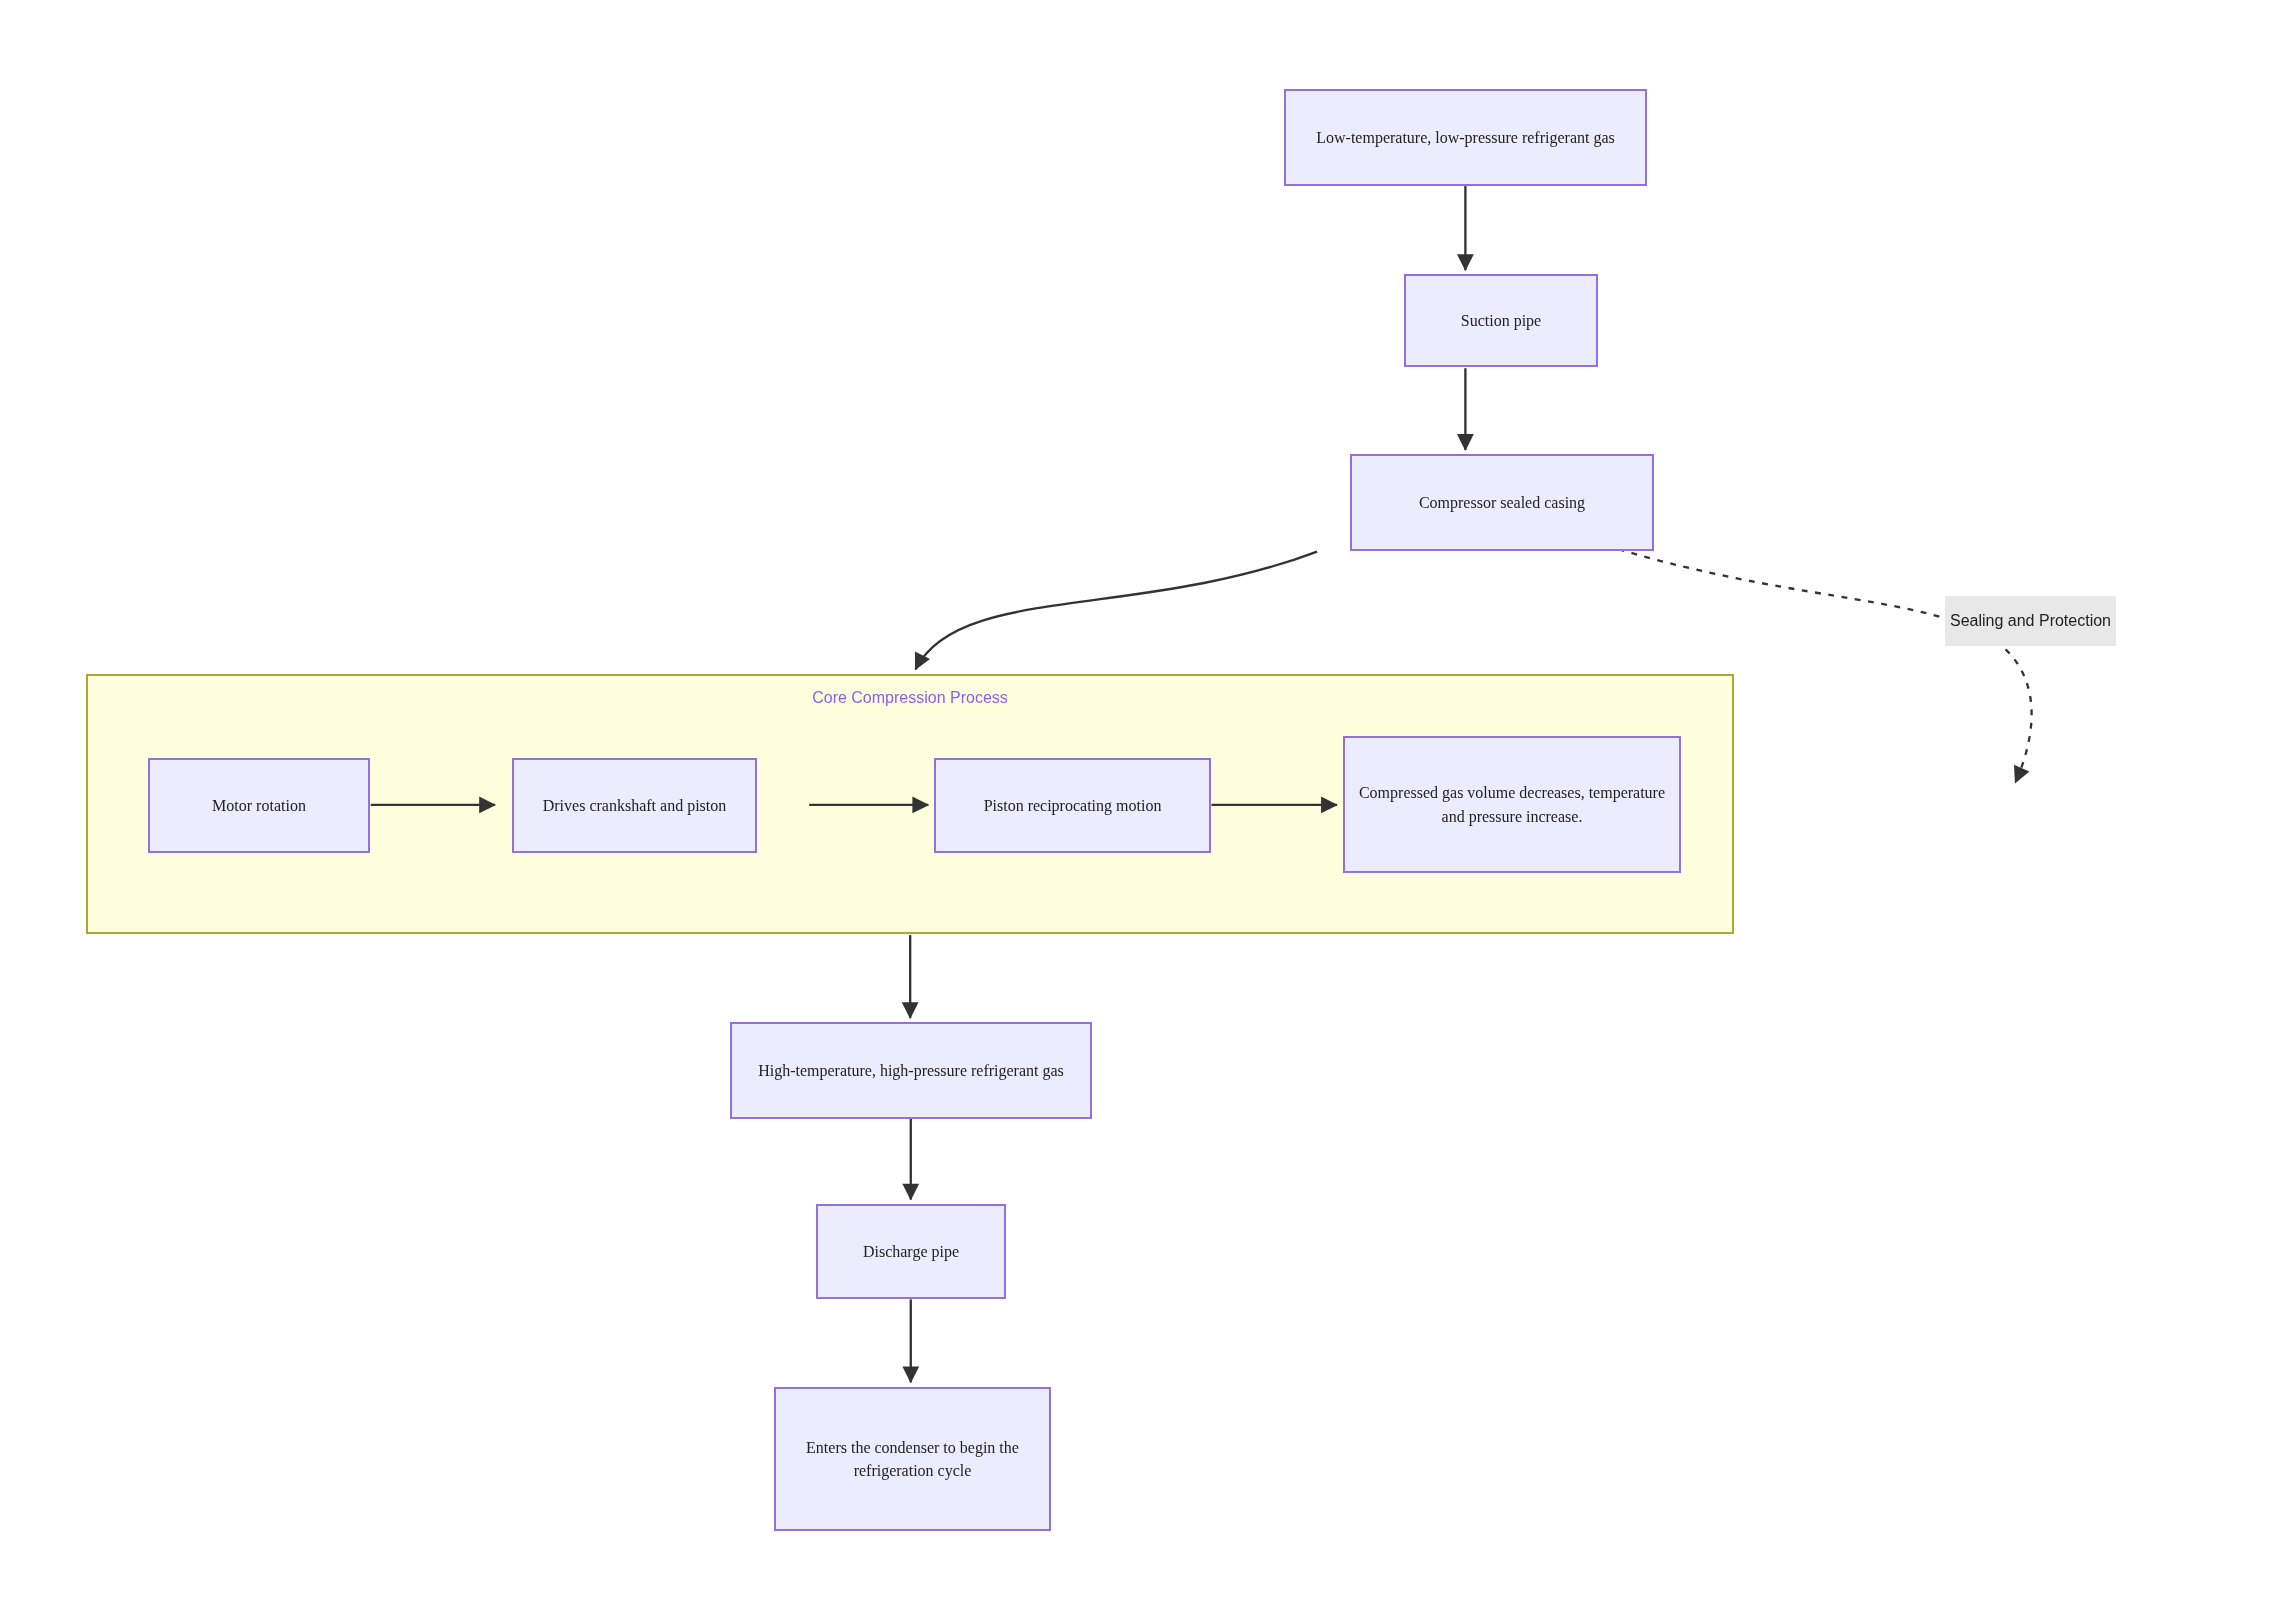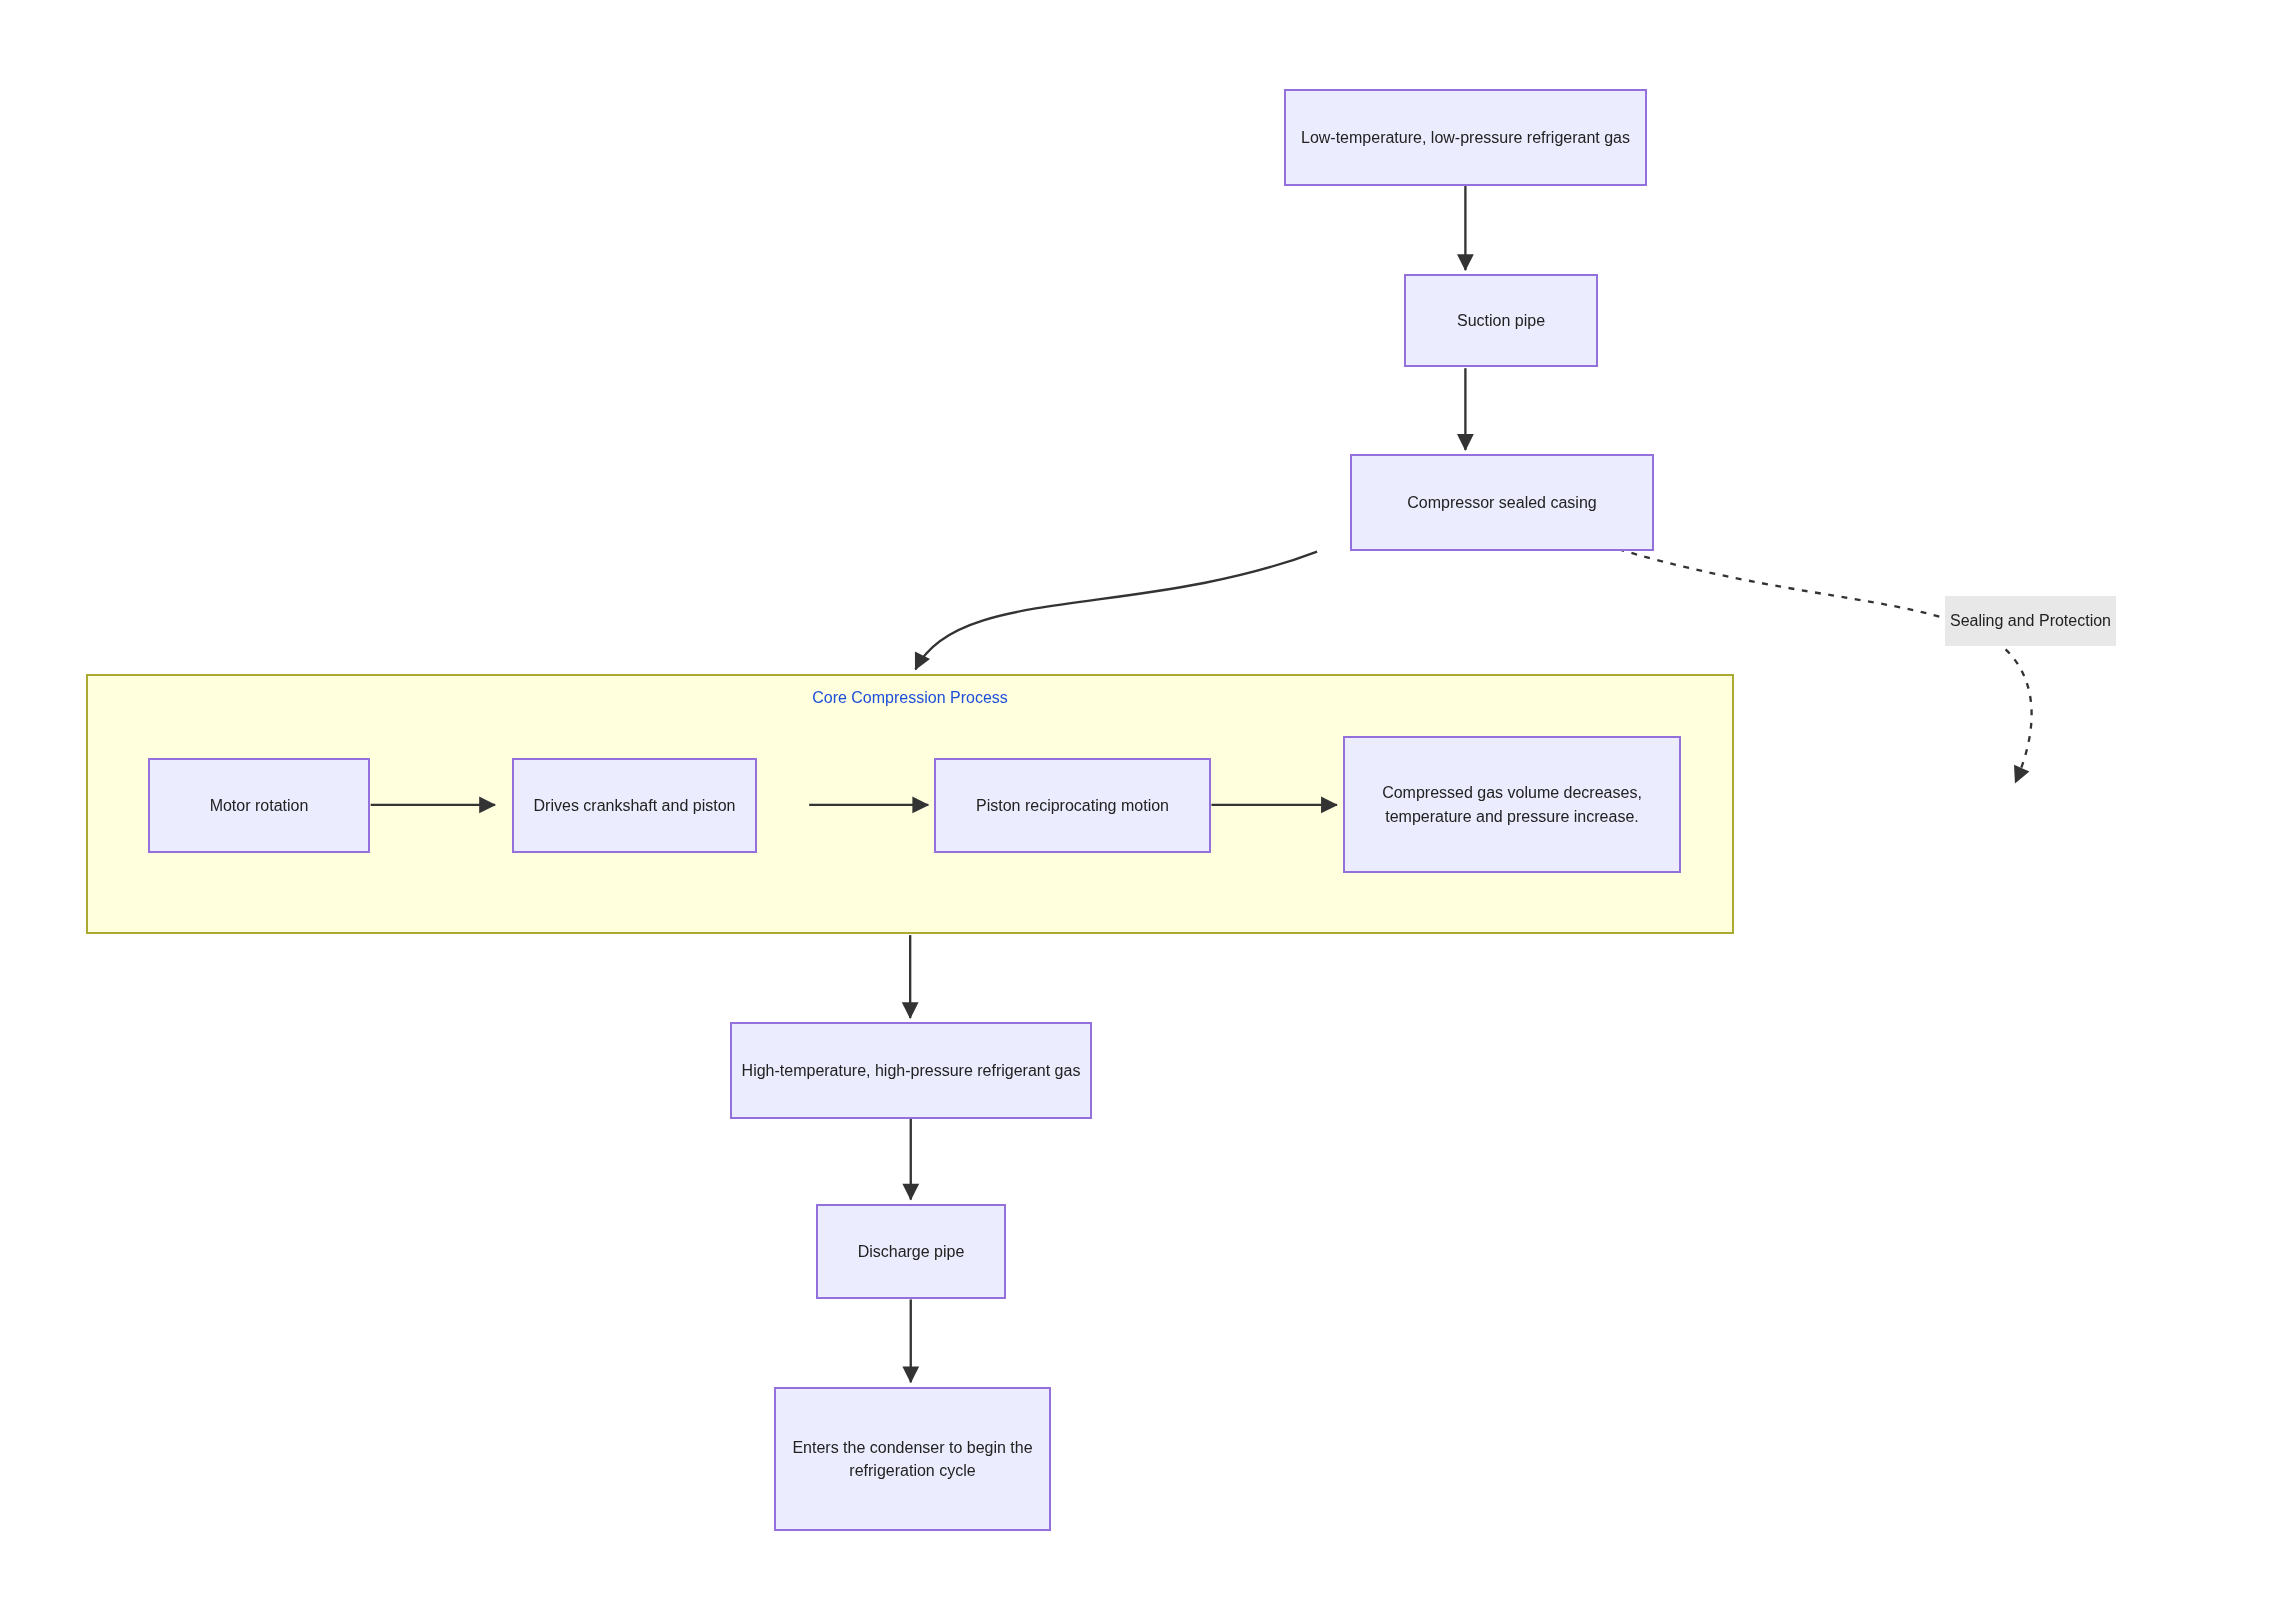--- a/index.html
+++ b/index.html
@@ -19,40 +19,41 @@
     background: #FFFFDE;
     border: 2.3px solid #AAAA33;
     box-sizing: border-box;
     z-index: 1;
   }
   .cluster-title {
     position: absolute;
     left: 0; right: 0; top: 13px;
     text-align: center;
     font-size: 16px;
-    color: #1d4ed8;
+    color: #8b5cf6;
   }
   svg.edge-layer {
     position: absolute;
     left: 0; top: 0;
     z-index: 2;
   }
   .node {
     position: absolute;
     background: #ECECFF;
     border: 2.3px solid #9370DB;
     box-sizing: border-box;
     display: flex;
     align-items: center;
     justify-content: center;
     text-align: center;
     font-size: 16px;
     line-height: 1.45;
     padding: 6px 7px;
     z-index: 3;
+    font-family: Liberation Serif, serif;
   }
   .nowrap { white-space: nowrap; }
   .edge-label {
     position: absolute;
     left: 1945px; top: 596px;
     width: 171px; height: 50px;
     background: #E8E8E8;
     display: flex;
     align-items: center;
     justify-content: center;

